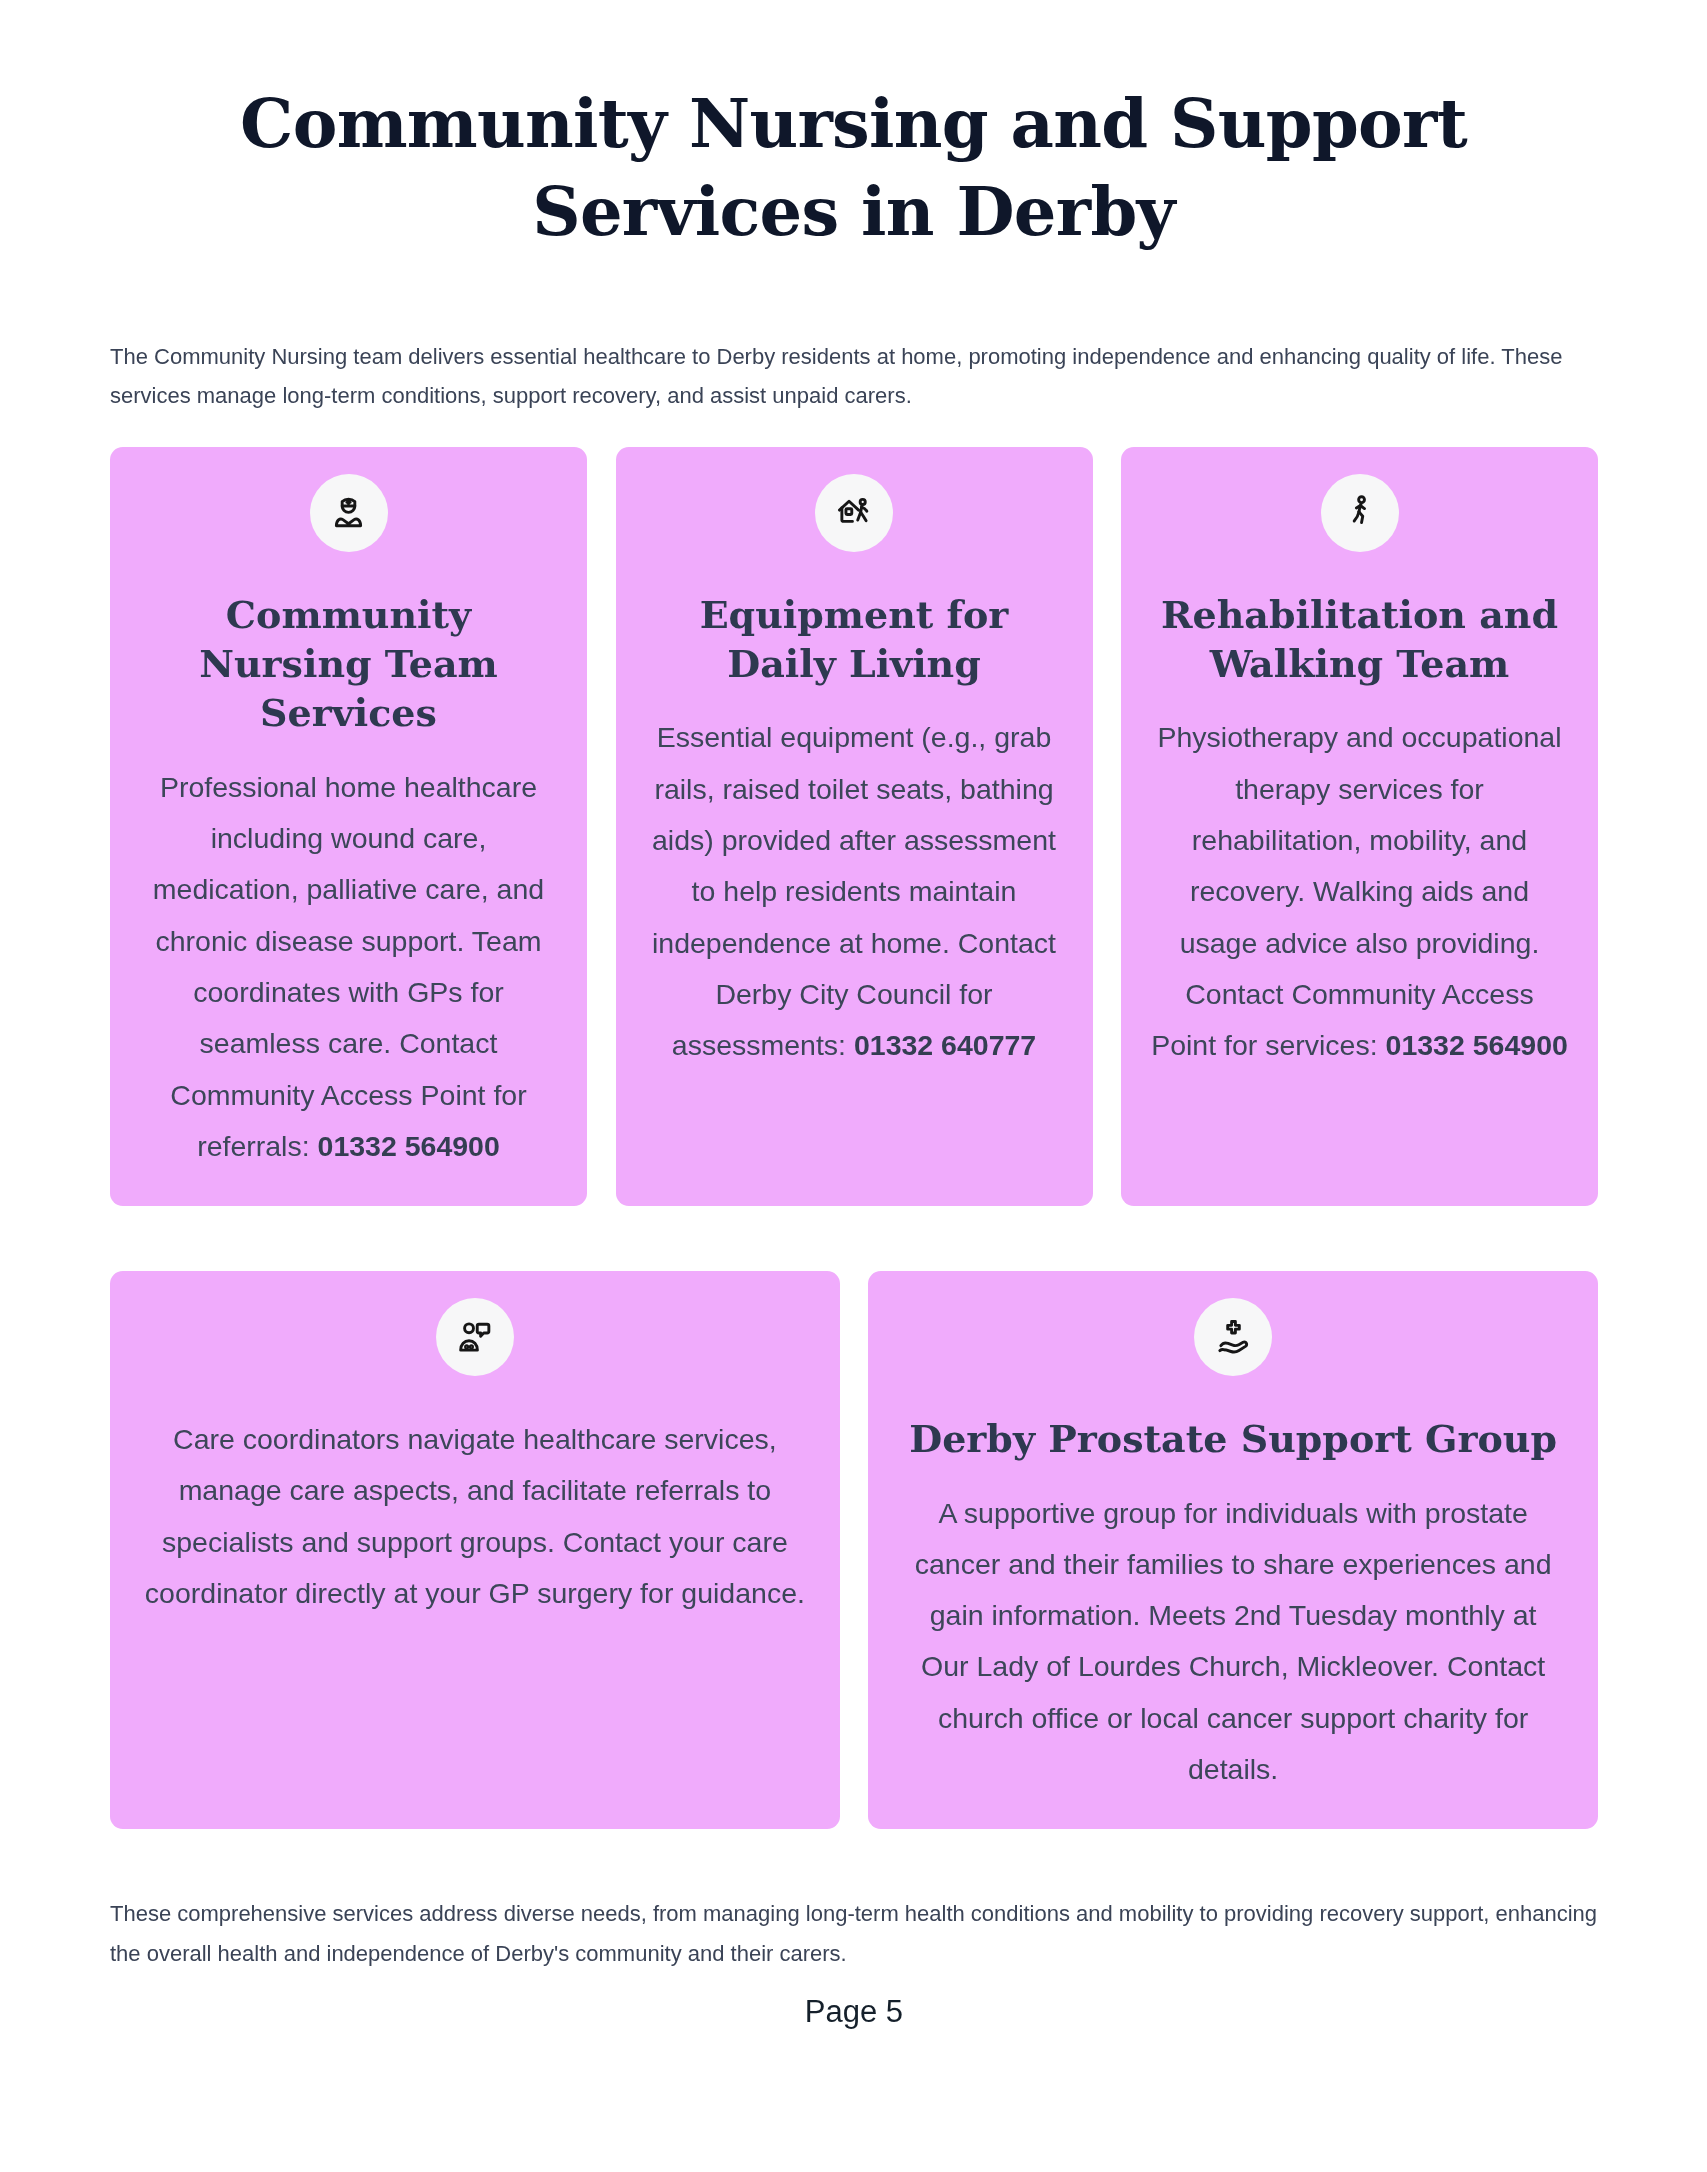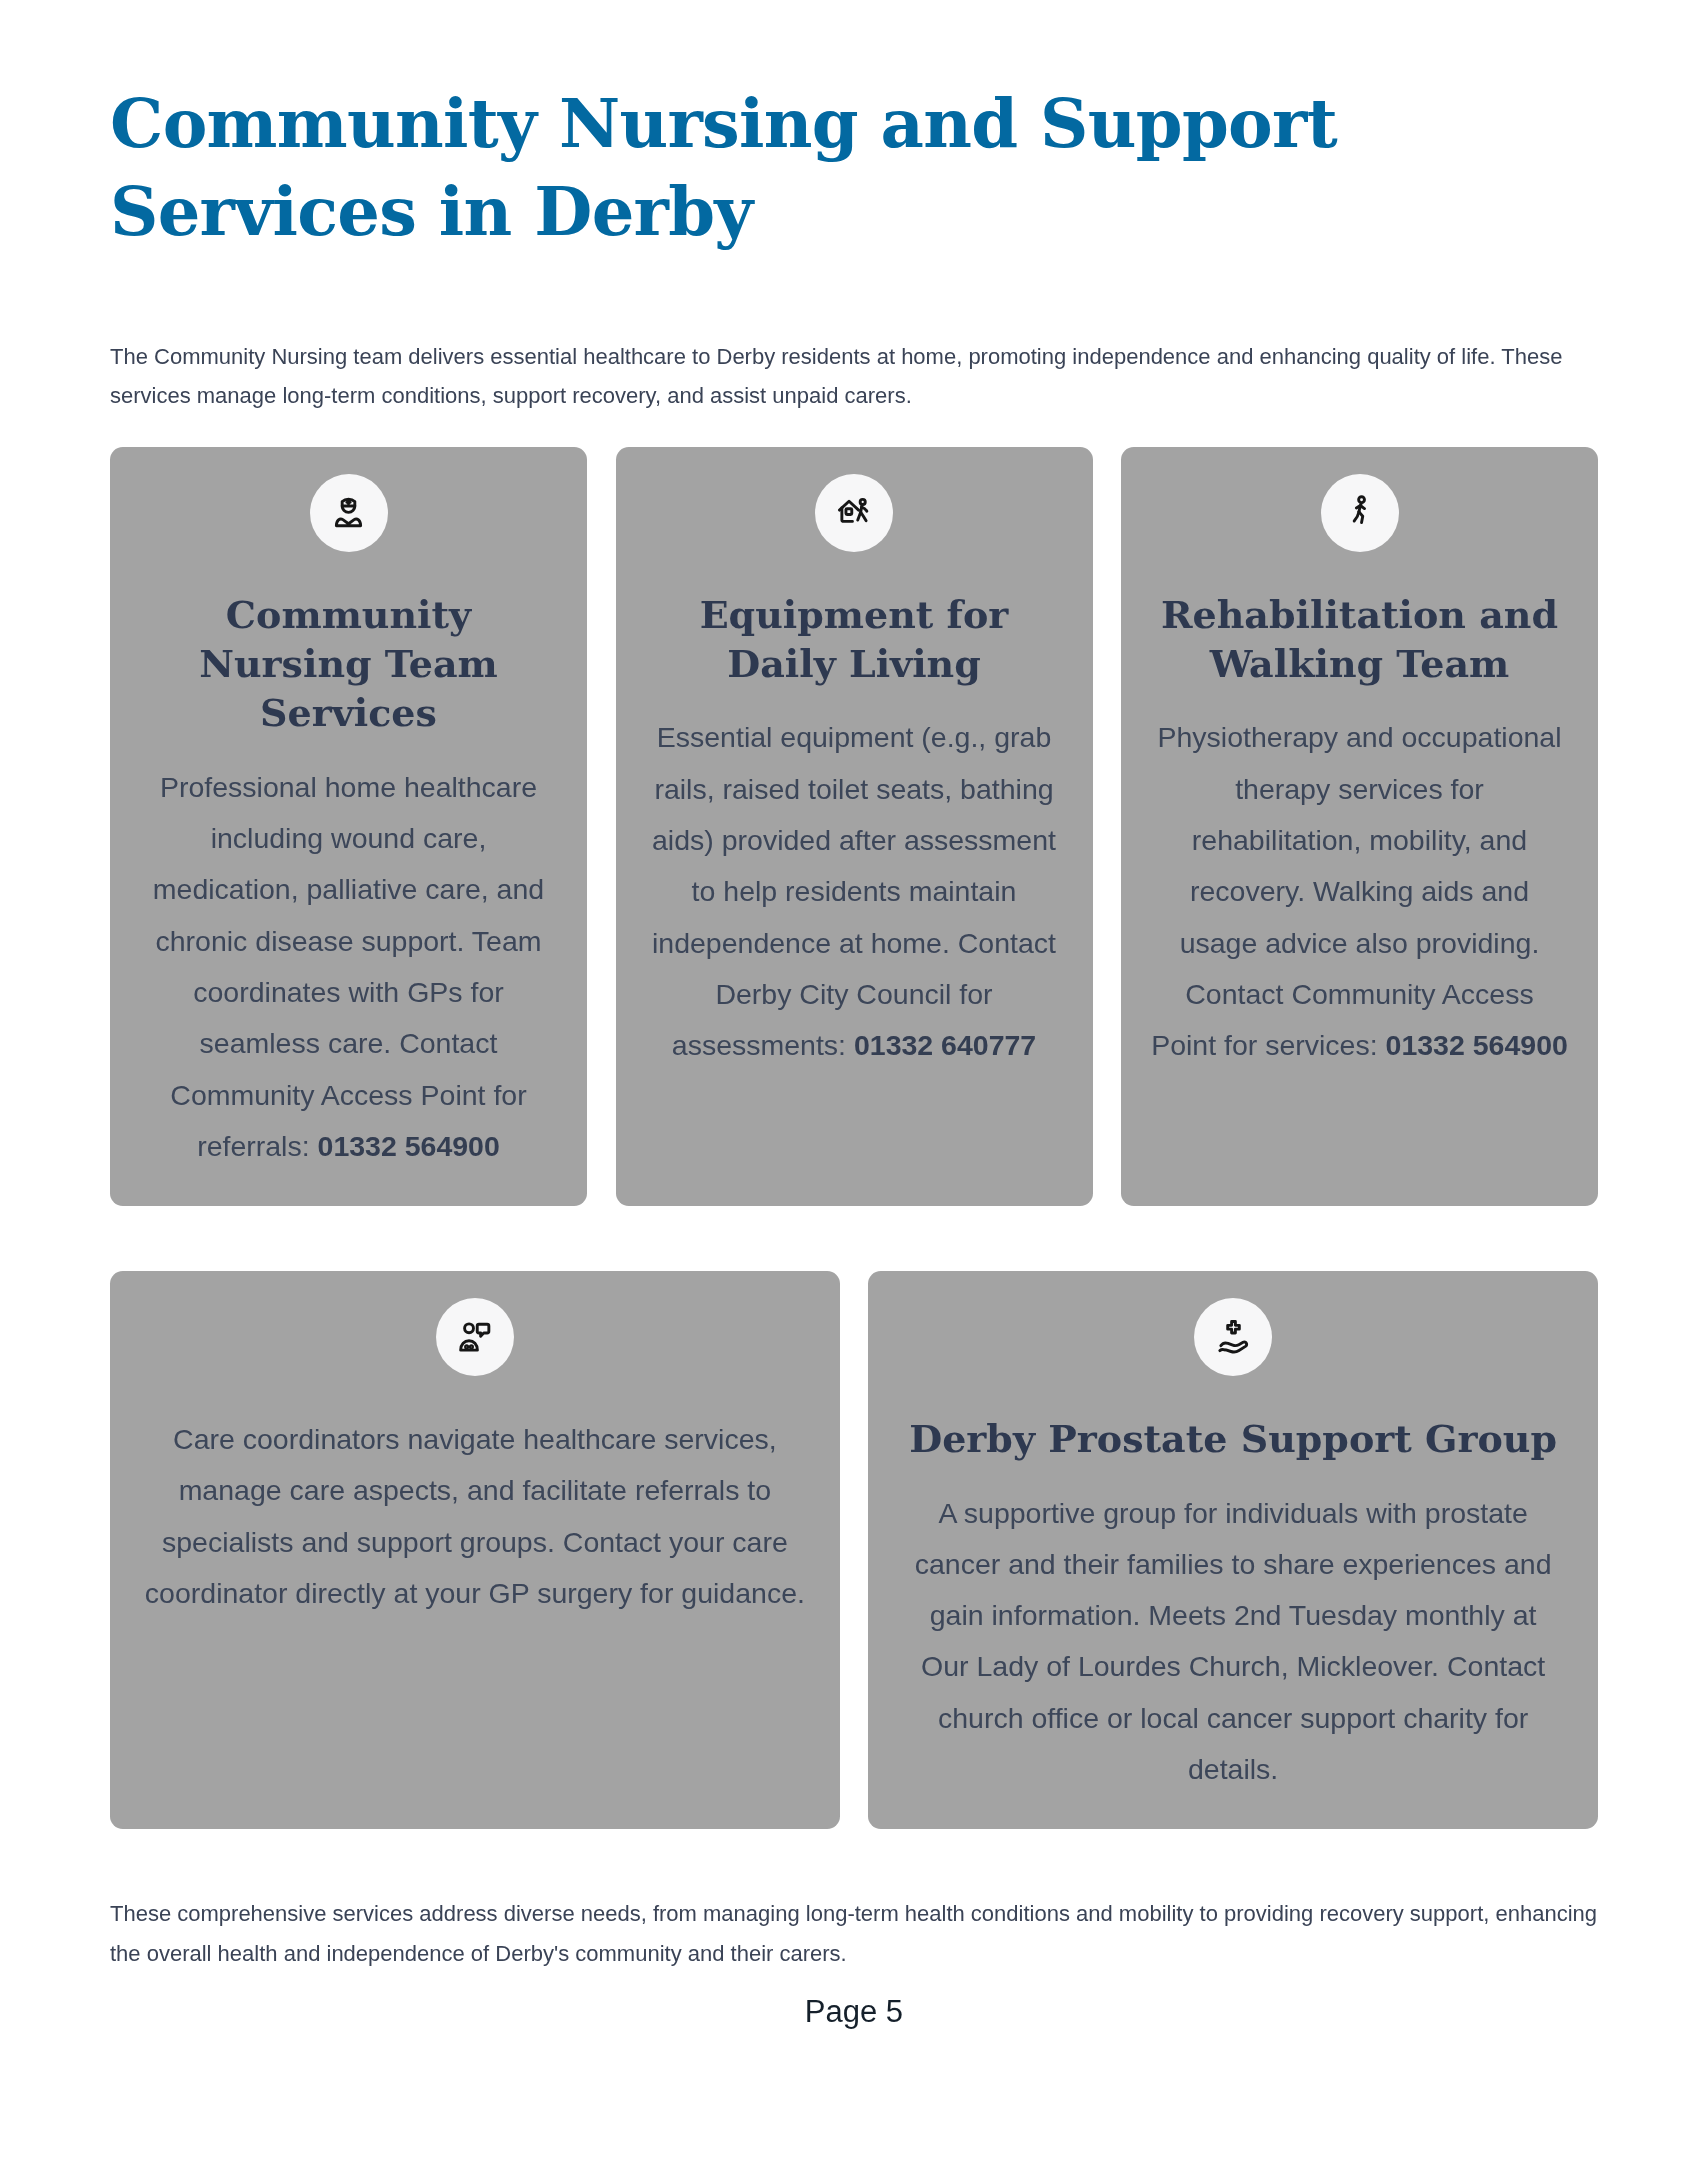--- a/index.html
+++ b/index.html
@@ -13,40 +13,41 @@
     width: 1708px;
     min-height: 2172px;
     padding: 80px 110px 28.5px 110px;
   }
   .page-title {
     font-family: "DejaVu Serif", "Liberation Serif", serif;
     font-weight: 700;
     font-size: 67px;
     line-height: 1.32;
     letter-spacing: -0.7px;
-    color: #0369a1;
+    color: #0f172a;
     max-width: 1487px;
     margin-bottom: 80px;
+    text-align: center;
   }
   .intro, .outro {
     font-size: 22px;
     line-height: 1.79;
     color: #3a4356;
     max-width: 1487px;
   }
   .intro { margin-bottom: 31px; }
   .cards-row {
     display: grid;
     gap: 28.5px;
     align-items: stretch;
   }
   .cards-row.three { grid-template-columns: repeat(3, 1fr); margin-bottom: 65px; }
   .cards-row.two   { grid-template-columns: repeat(2, 1fr); }
   .card {
-    background: #a3a3a3;
+    background: #f0abfc;
     border-radius: 12.8px;
     padding: 27px 28.5px 34px 28.5px;
     text-align: center;
   }
   .cards-row.two .card { padding: 27px 34px 34px 34px; }
   .icon-badge {
     width: 78px;
     height: 78px;
     border-radius: 50%;
     background: #f7f7f8;

